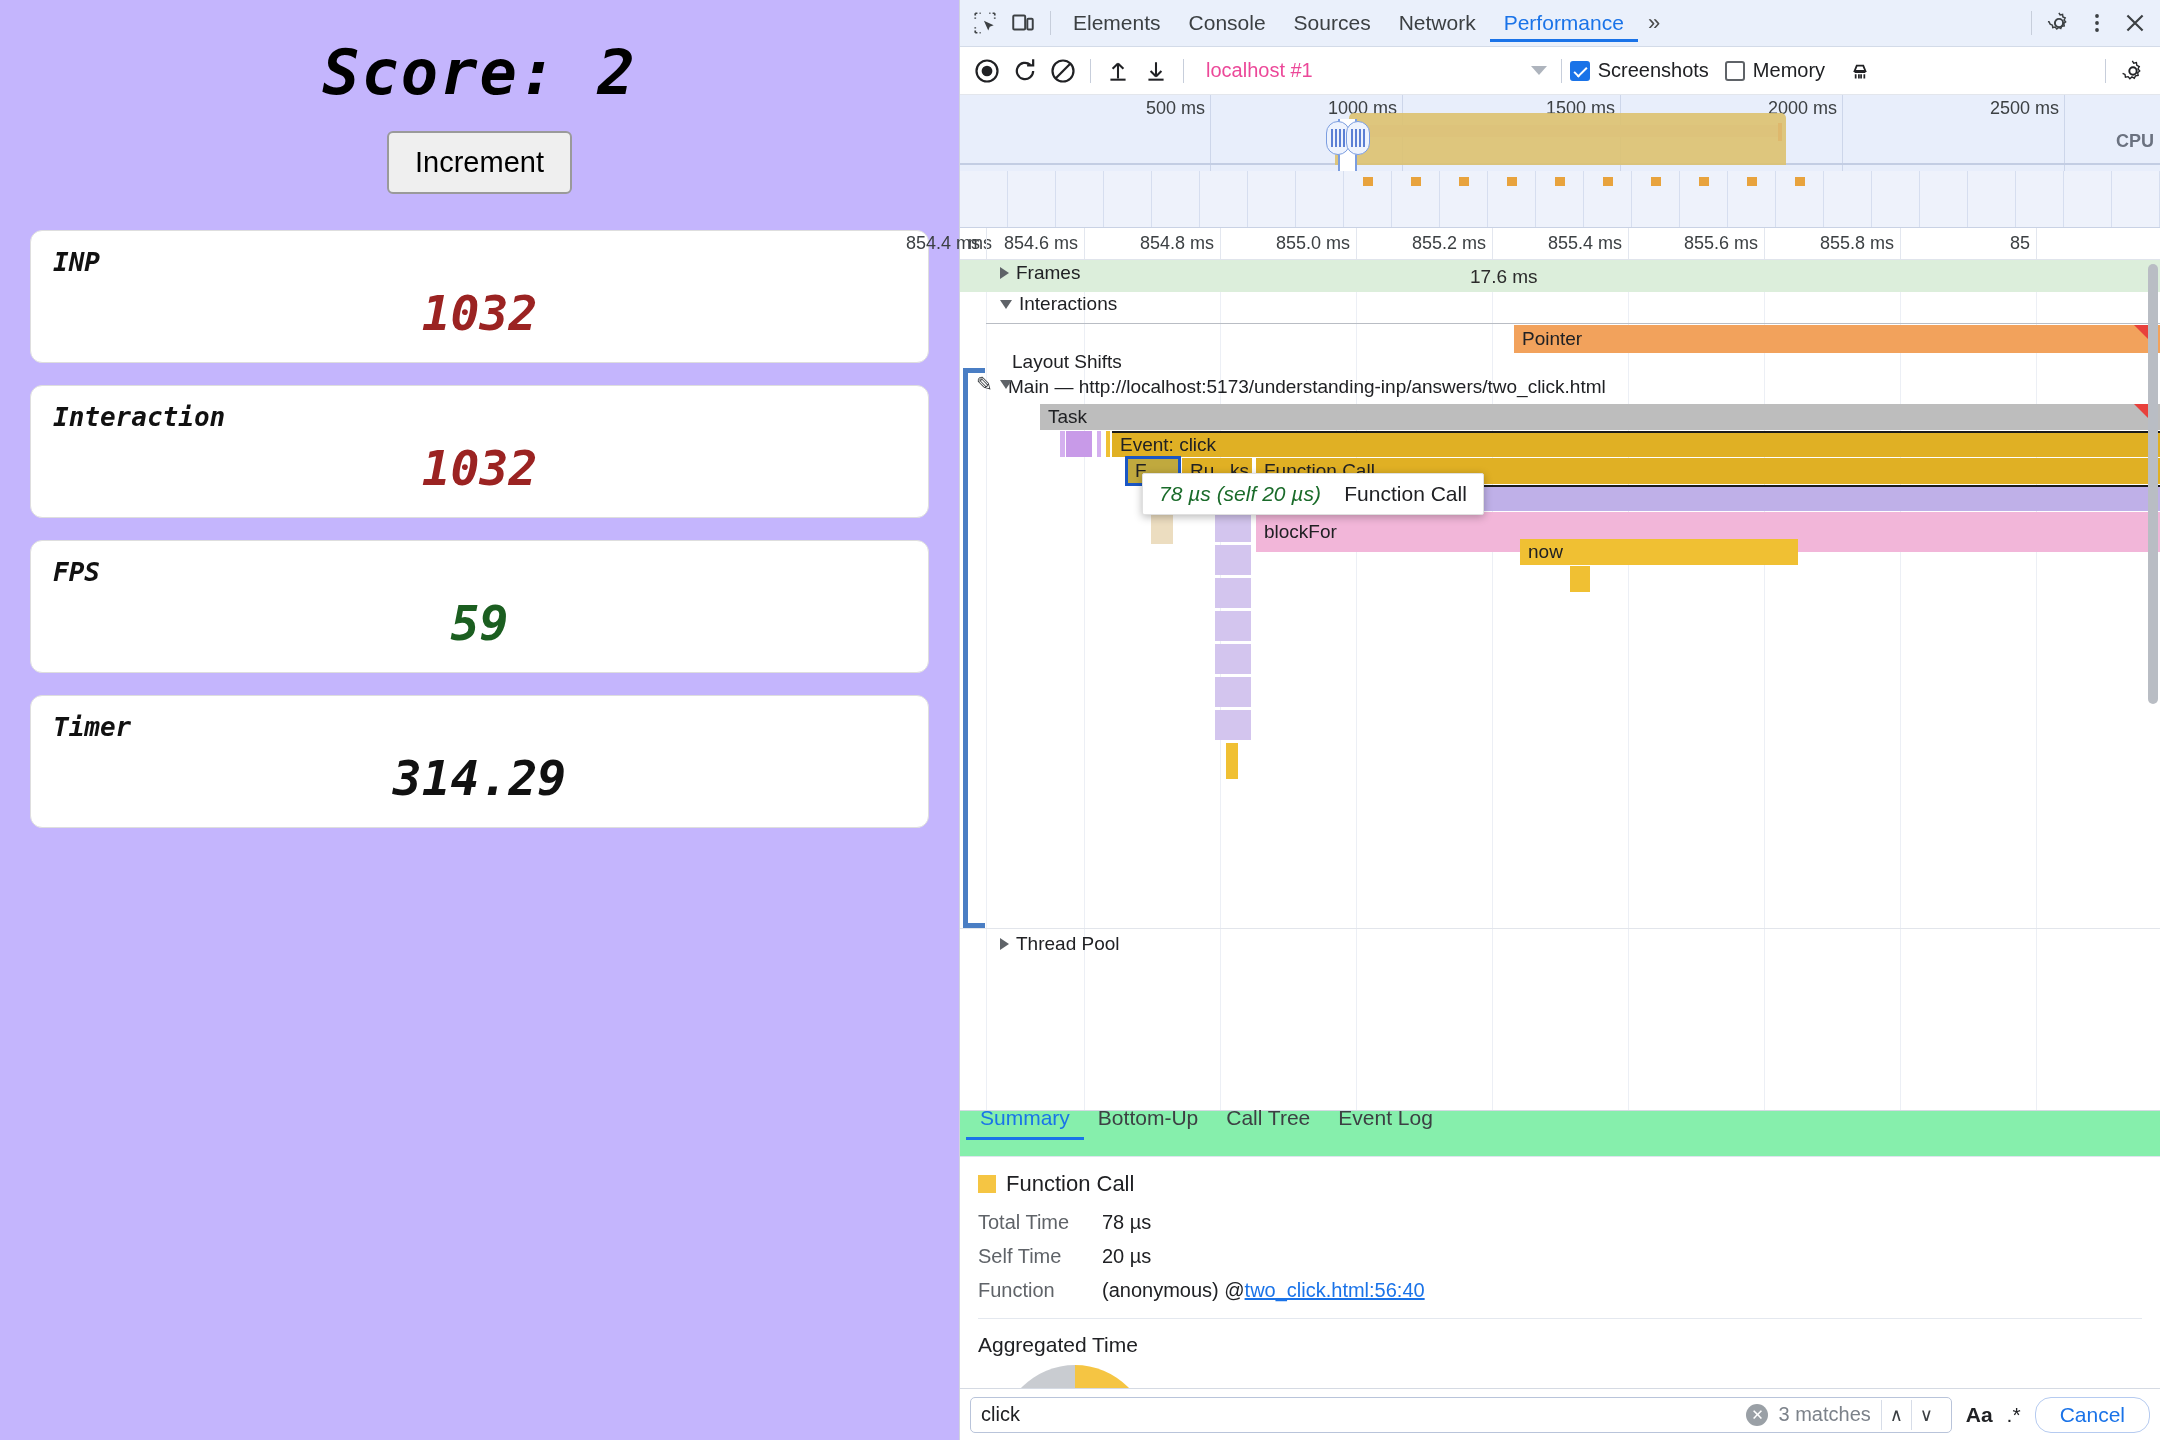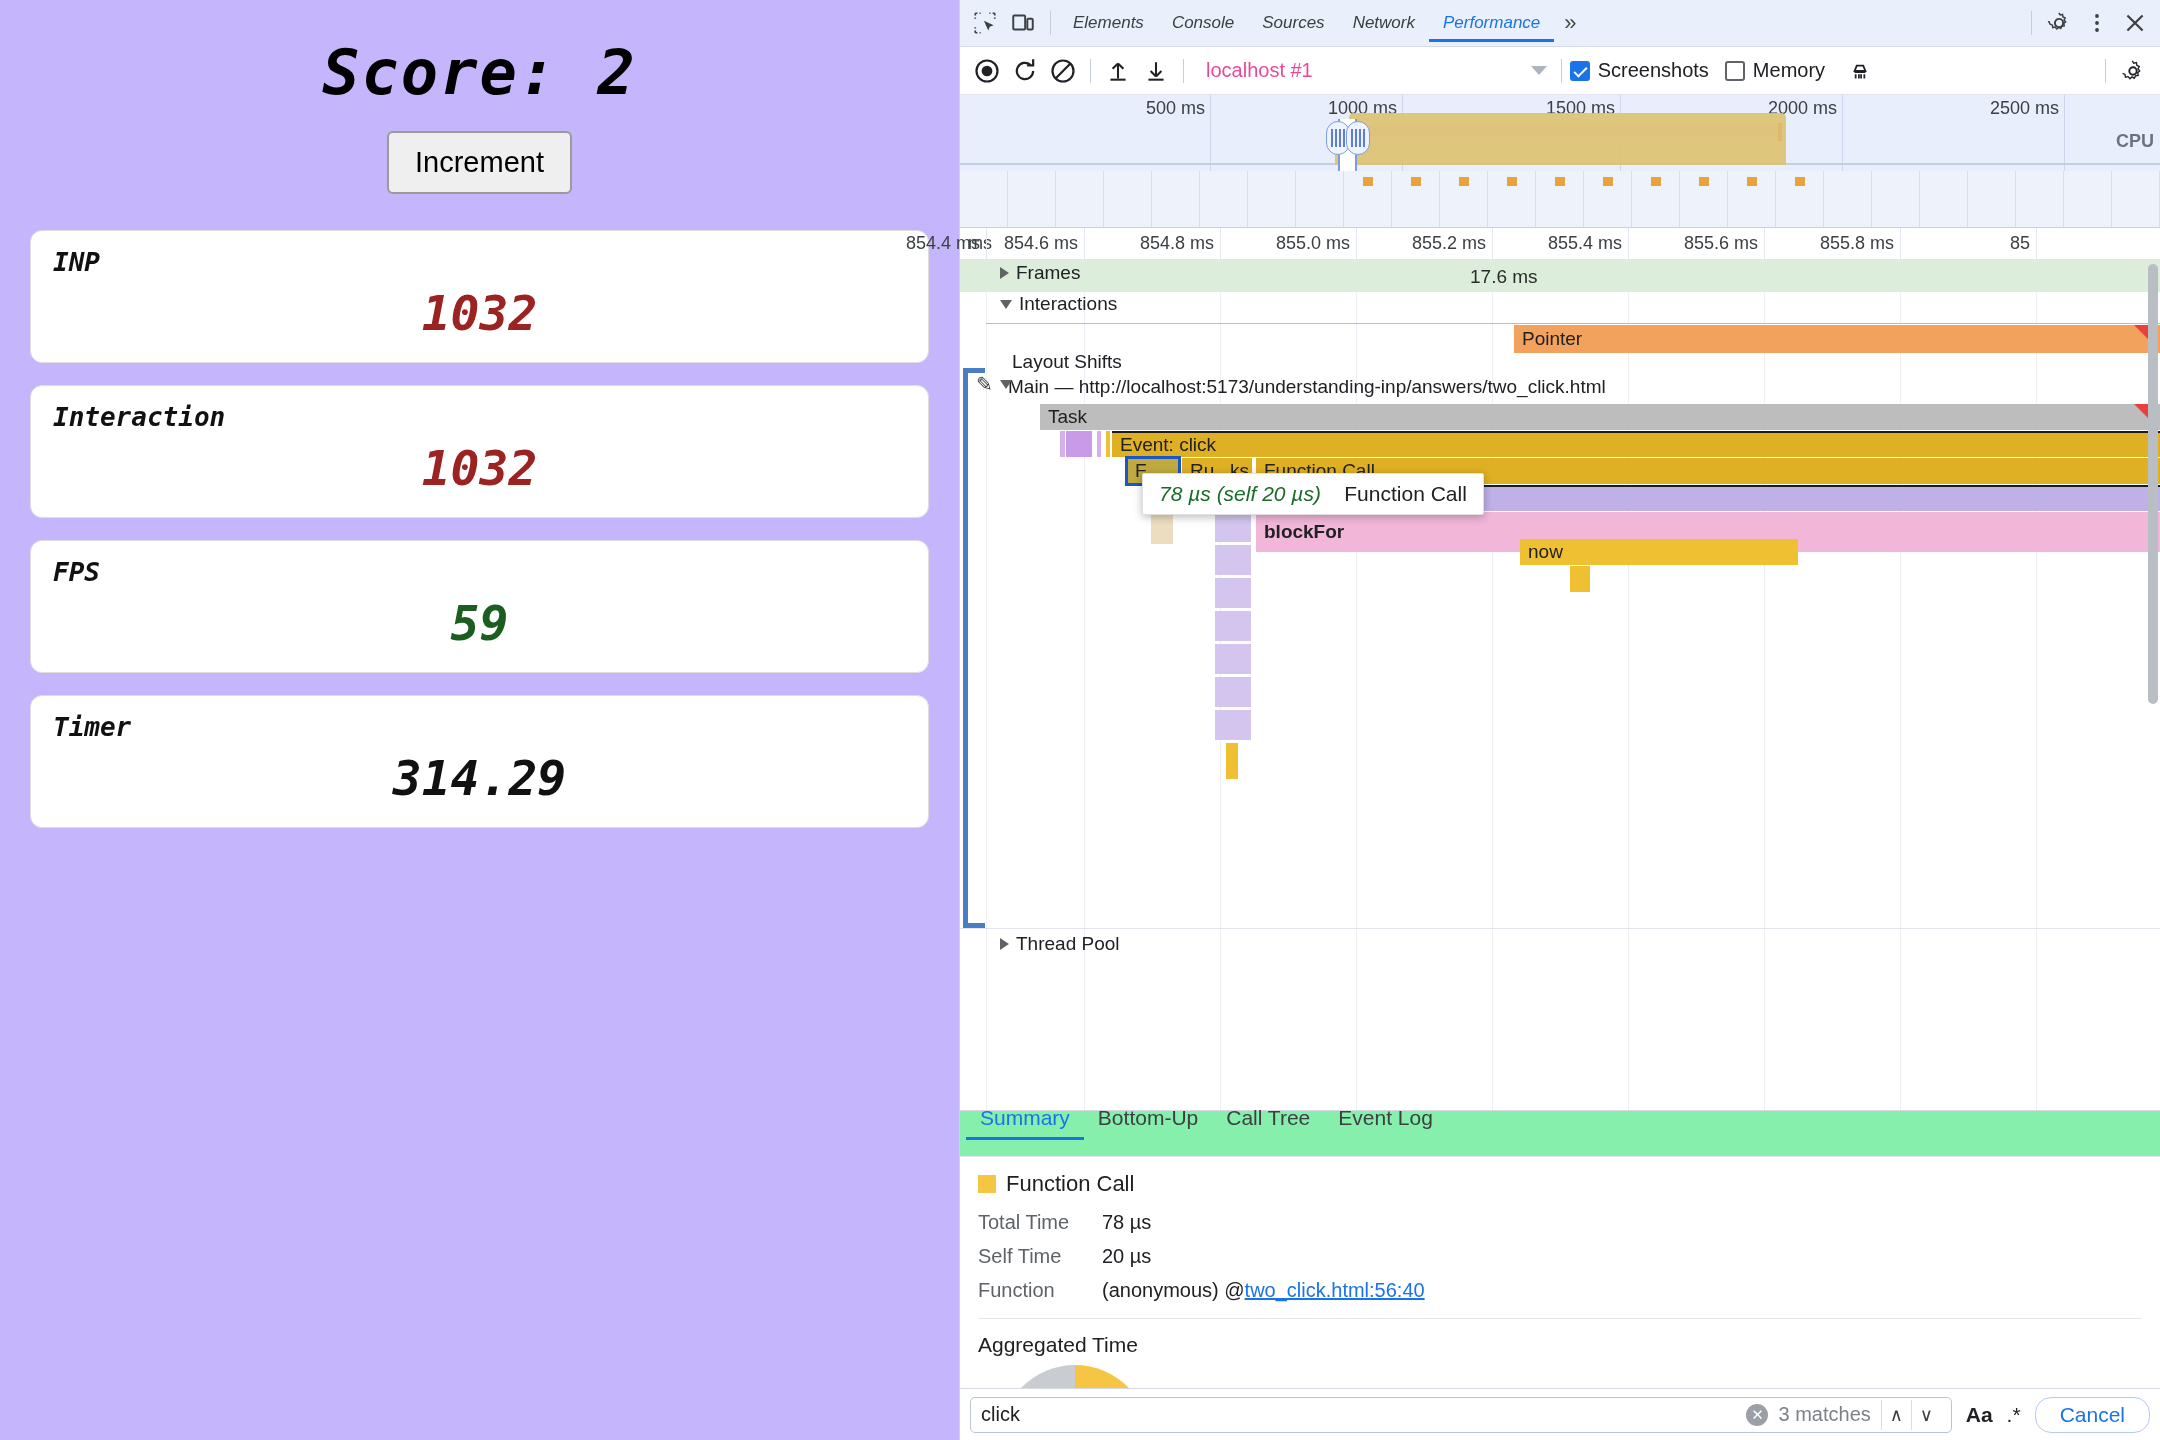--- a/index.html
+++ b/index.html
@@ -88,22 +88,22 @@
   .ico-btn {
     width: 38px; height: 38px;
     display: flex; align-items: center; justify-content: center;
     cursor: pointer; border-radius: 4px;
     color: #3c4043;
   }
   .vdiv { width: 1px; height: 24px; background: #c7cedb; margin: 0 8px; }
   .dt-tab {
     padding: 0 14px; height: 38px;
     display: flex; align-items: center;
-    font-size: 17px; color: #3c4043;
-    cursor: pointer; white-space: nowrap; font-style: italic;
+    font-size: 21px; color: #3c4043;
+    cursor: pointer; white-space: nowrap;
   }
   .dt-tab.active { color: #1a73e8; box-shadow: inset 0 -3px 0 #1a73e8; }
   .dt-more { font-size: 22px; color: #4a4a4a; padding: 0 10px; cursor: pointer; }
   .spacer { flex: 1 1 auto; }
 
   
   .dt-rectoolbar {
     height: 48px; flex: 0 0 48px;
     display: flex; align-items: center;
     padding: 0 8px;
@@ -655,21 +655,21 @@
         <span>Ru...ks</span>
       </div>
       <div class="bar" style="left:296px; right:0; top:198px; height:26px; background:#e0b024;">
         <span>Function Call</span>
       </div>
 
       <div class="bar" style="left:296px; right:0; top:225px; height:26px; background:#bfb0e8; border-top:2px solid #1b1b1b;"></div>
       <div style="position:absolute; left:255px; top:225px; width:36px; height:26px; background:#c9bcea;"></div>
       <div style="position:absolute; left:193px; top:225px; width:16px; height:14px; background:#a98fd6;"></div>
 
-      <div class="bar" style="left:296px; right:0; top:252px; height:40px; background:#f2b6d9;font-weight:bold;">
+      <div class="bar" style="left:296px; right:0; top:252px; height:40px; background:#f2b6d9;">
         <span>blockFor</span>
       </div>
       <div style="position:absolute; left:191px; top:252px; width:22px; height:32px; background:#ecddc0;"></div>
       <div style="position:absolute; left:255px; top:252px; width:36px; height:30px; background:#d3c5ee;"></div>
 
       <div class="bar" style="left:560px; width:278px; top:279px; height:26px; background:#f0c033;">
         <span>now</span>
       </div>
       <div style="position:absolute; left:255px; top:285px; width:36px; height:30px; background:#d3c5ee;"></div>
 

